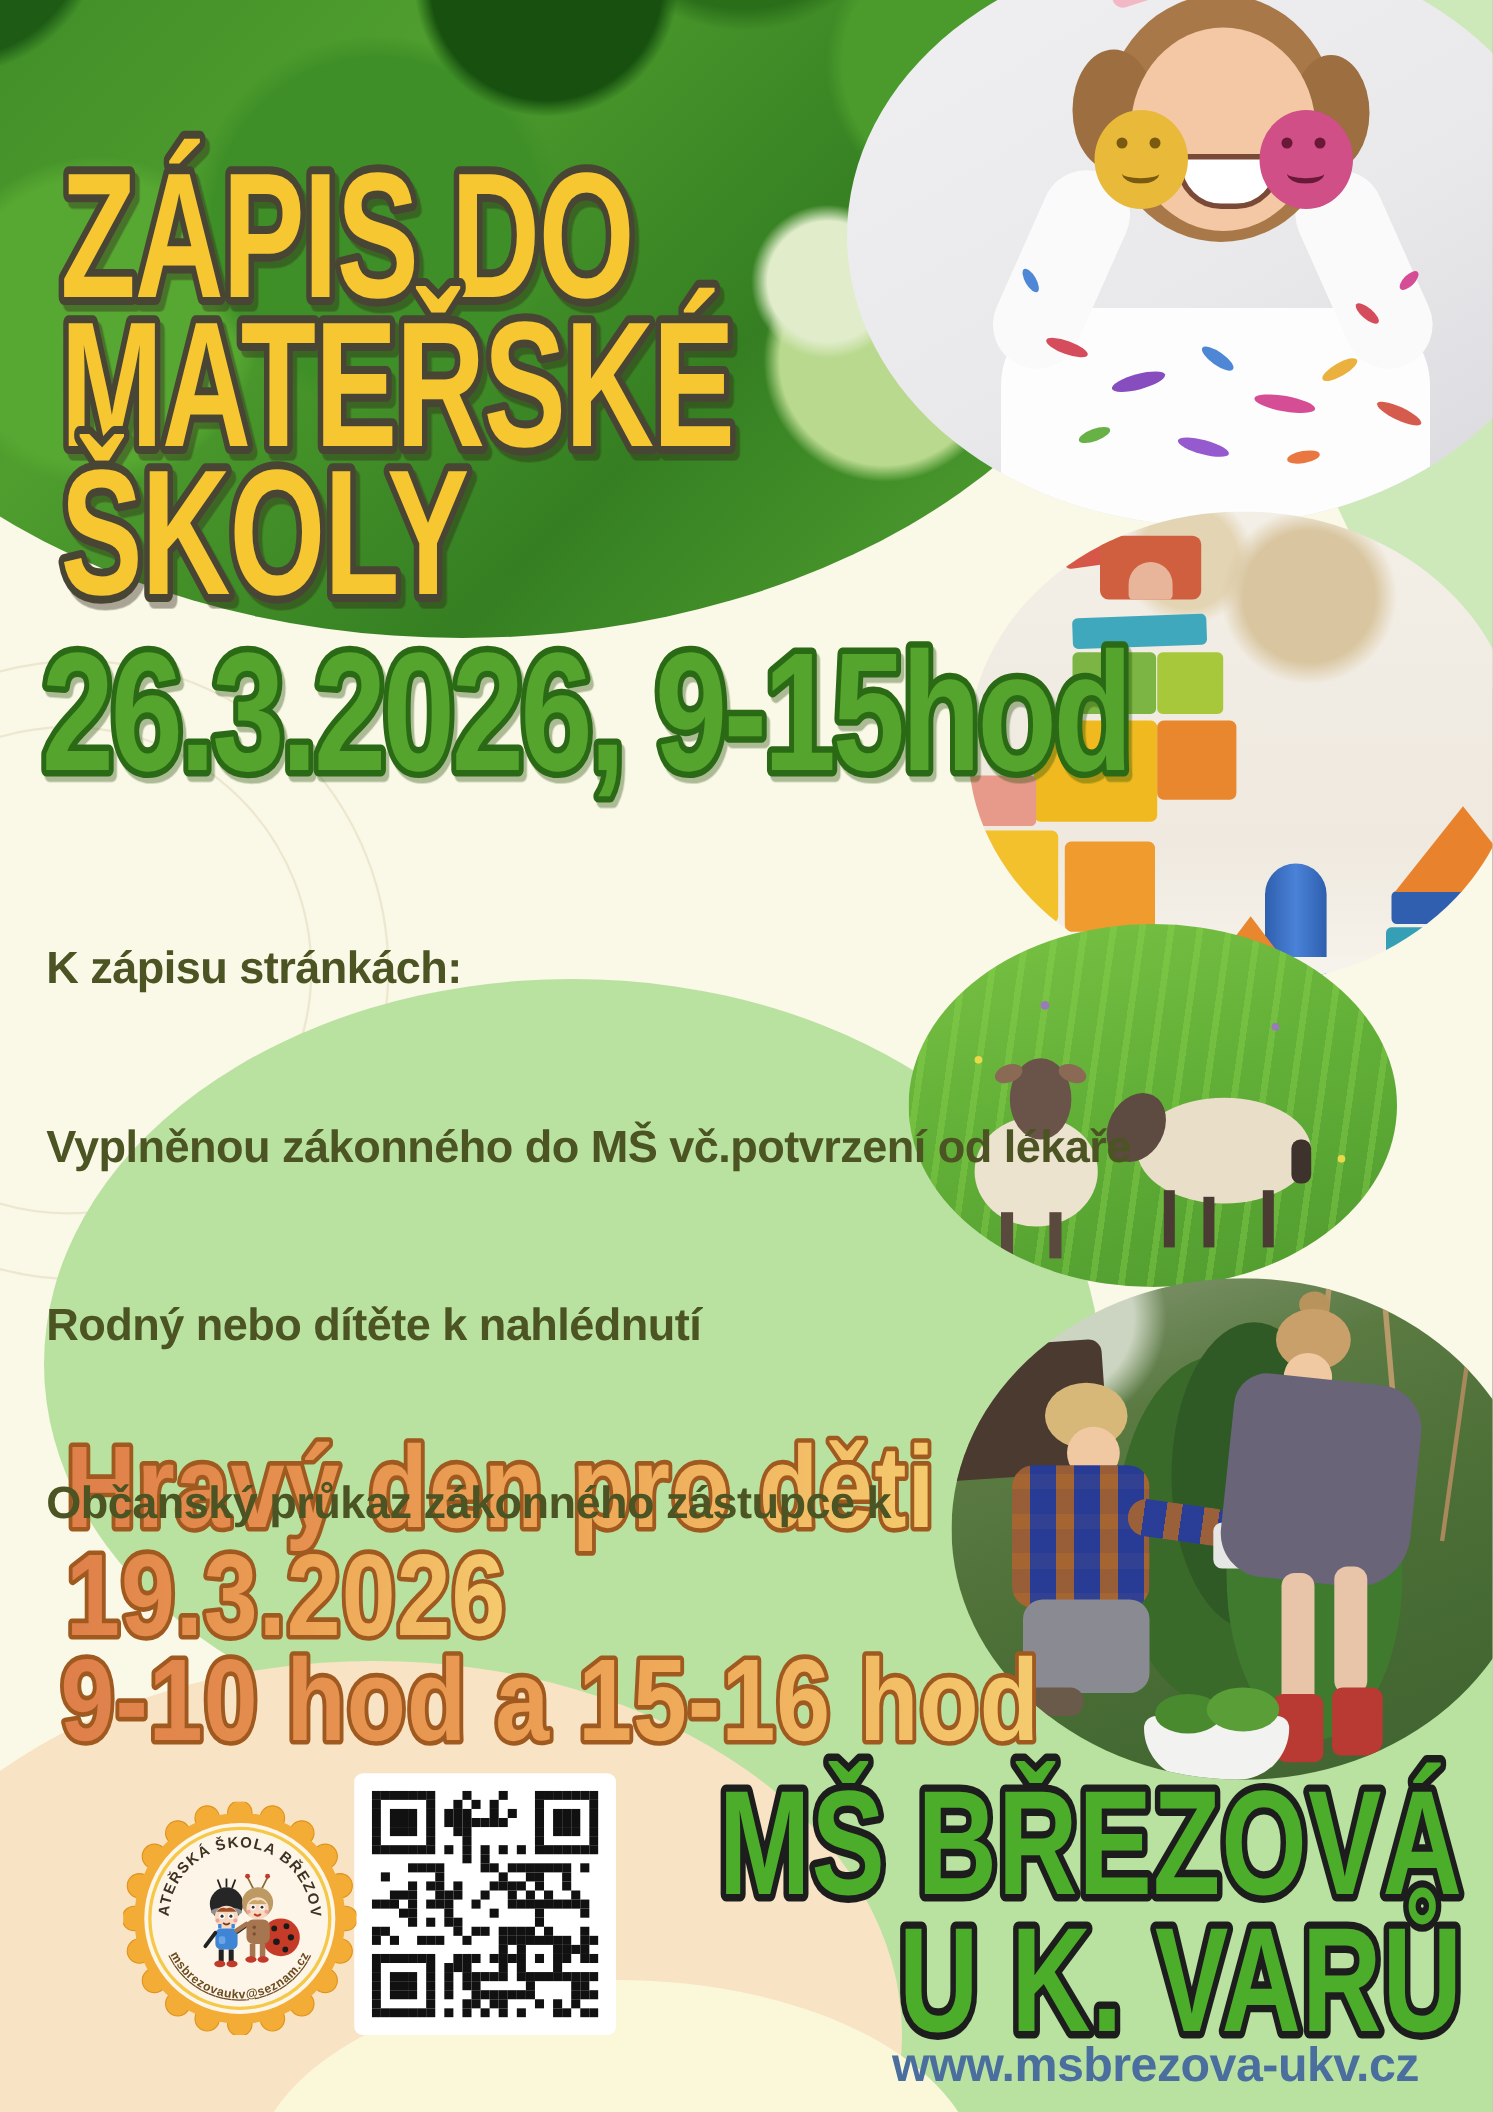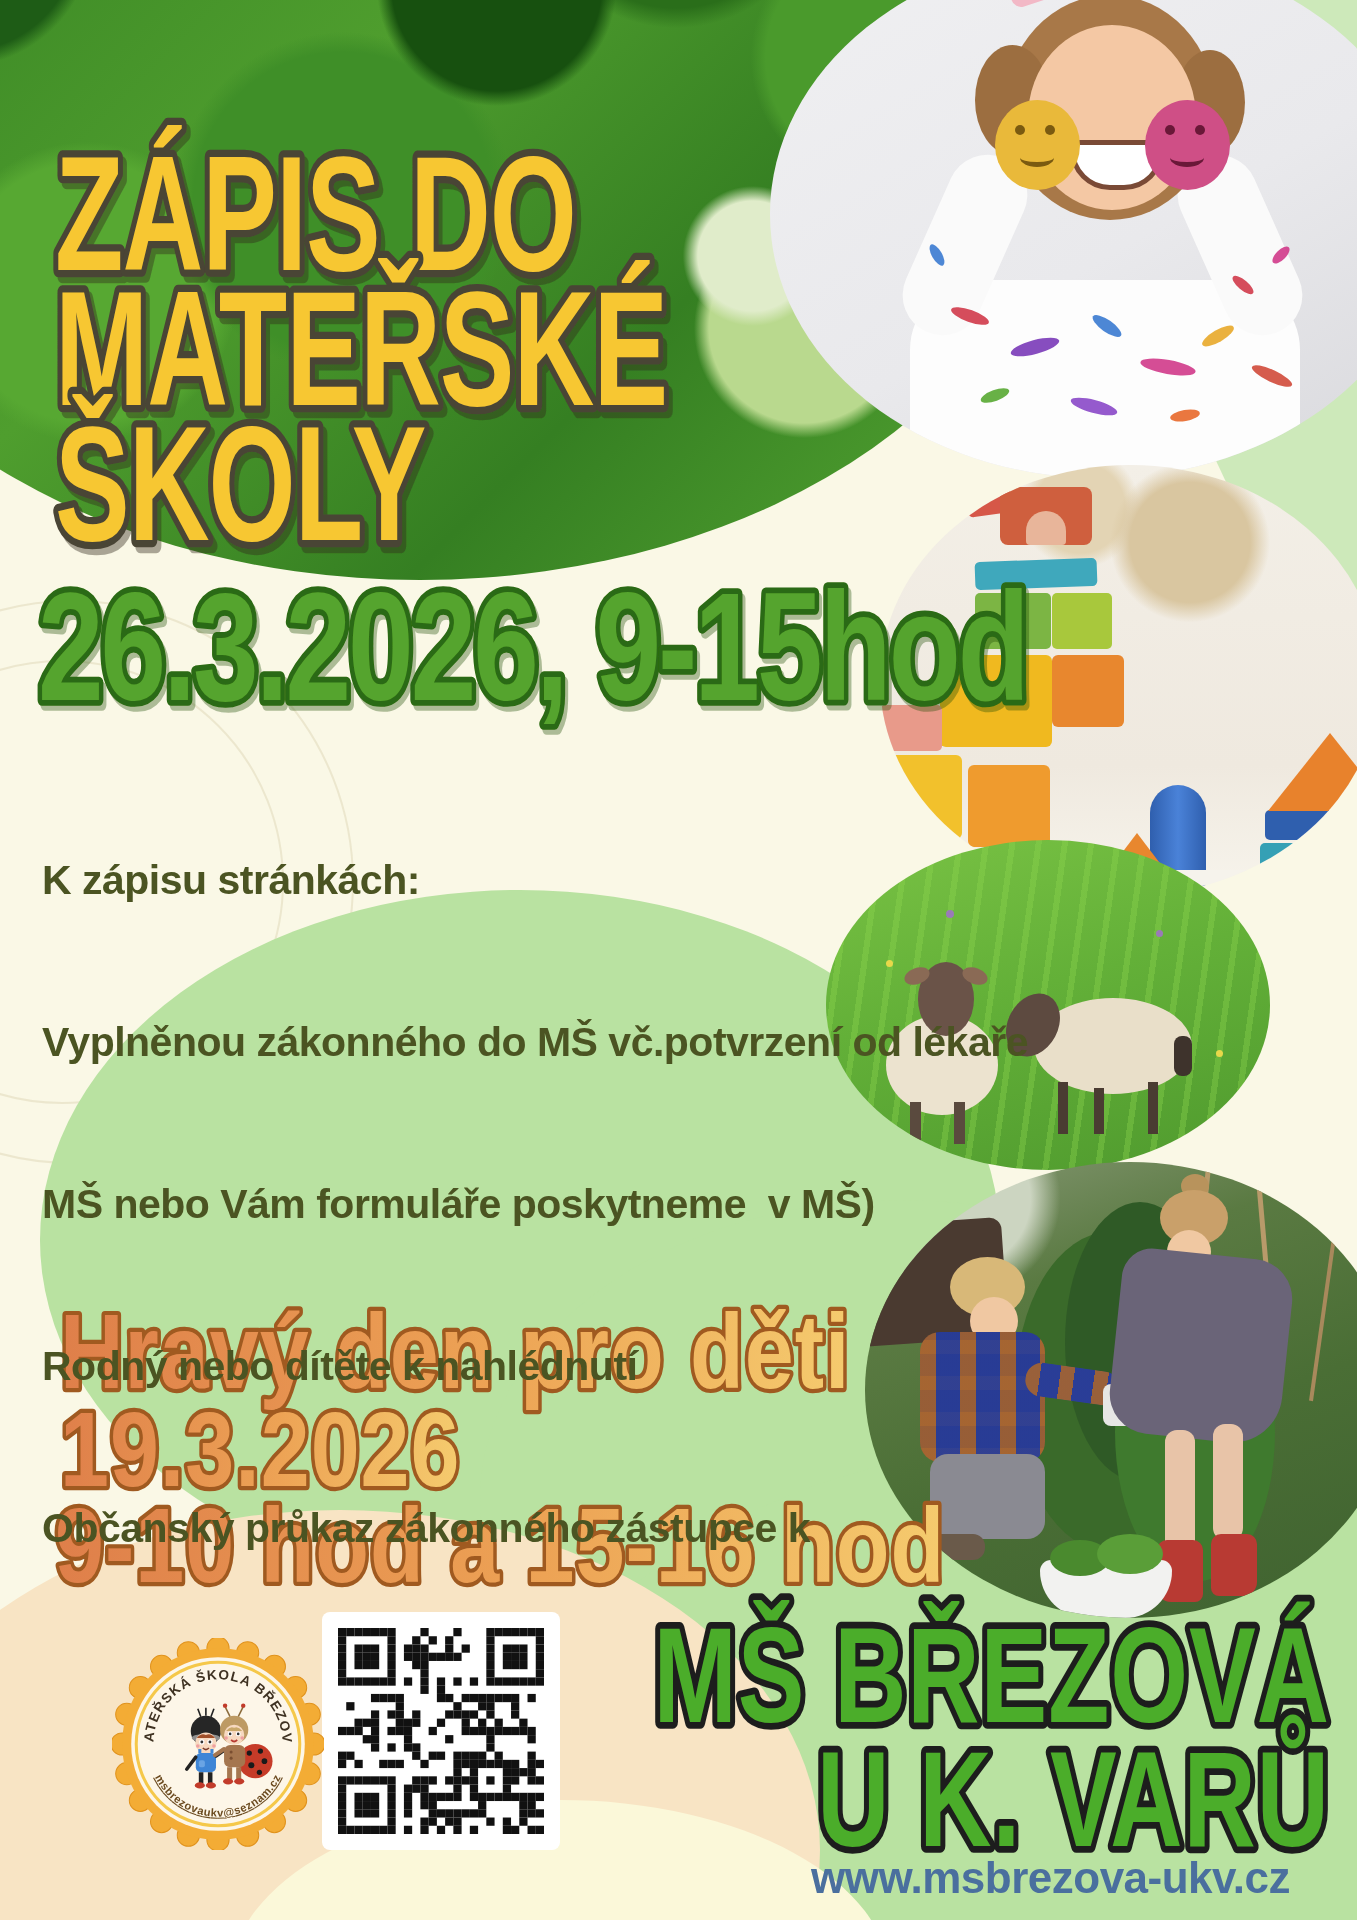--- a/index.html
+++ b/index.html
@@ -233,21 +233,20 @@
         <text class="t-school" text-anchor="end">MŠ BŘEZOVÁ</text>
       </g>
     <g transform="translate(1330,1846) scale(1,1.35)">
         <text class="t-school" text-anchor="end">U K. VARŮ</text>
       </g>
   </svg>
 
   <div class="abs body-text" style="left:42px;top:745px;width:1140px;">
     <div>K zápisu stránkách:</div>
     <div>Vyplněnou zákonného do MŠ vč.potvrzení od lékaře</div>
-    <div>MŠ nebo Vám formuláře poskytneme  v MŠ)</div>
     <div>Rodný nebo dítěte k nahlédnutí</div>
     <div>Občanský průkaz zákonného zástupce k</div>
     
     
     
   </div>
 
   <div class="abs website" style="right:67px;top:1853px;">www.msbrezova-ukv.cz</div>
 
   <div class="abs qr-panel" style="left:322px;top:1612px;width:238px;height:238px;">

